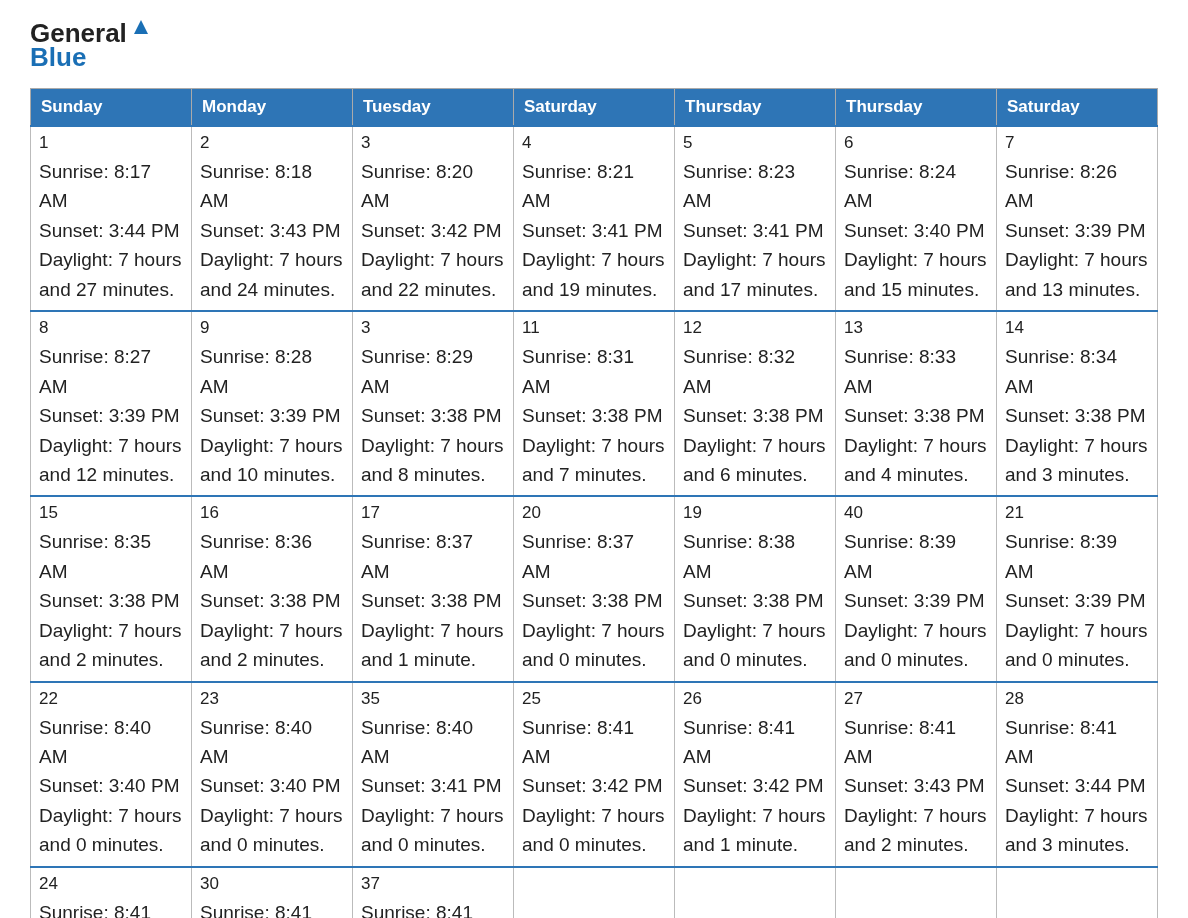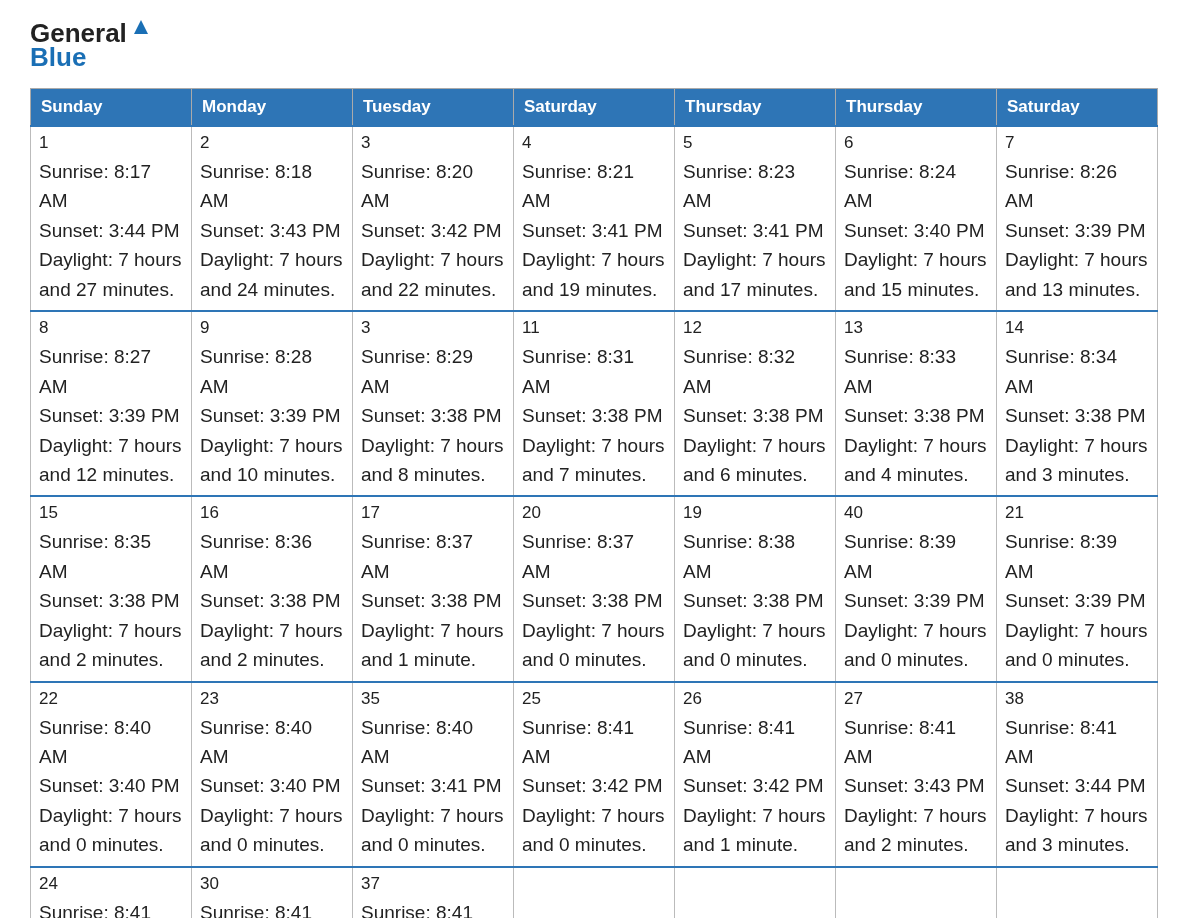--- a/index.html
+++ b/index.html
@@ -237,21 +237,21 @@
         </td>
         <td>
           <span class="day-num">26</span>
           <div class="day-info">Sunrise: 8:41 AM<br>Sunset: 3:42 PM<br>Daylight: 7 hours and 1 minute.</div>
         </td>
         <td>
           <span class="day-num">27</span>
           <div class="day-info">Sunrise: 8:41 AM<br>Sunset: 3:43 PM<br>Daylight: 7 hours and 2 minutes.</div>
         </td>
         <td>
-          <span class="day-num">38</span>
+          <span class="day-num">28</span>
           <div class="day-info">Sunrise: 8:41 AM<br>Sunset: 3:44 PM<br>Daylight: 7 hours and 3 minutes.</div>
         </td>
       </tr>
       <tr class="row-divider">
         <td>
           <span class="day-num">24</span>
           <div class="day-info">Sunrise: 8:41 AM<br>Sunset: 3:45 PM<br>Daylight: 7 hours and 4 minutes.</div>
         </td>
         <td>
           <span class="day-num">30</span>

